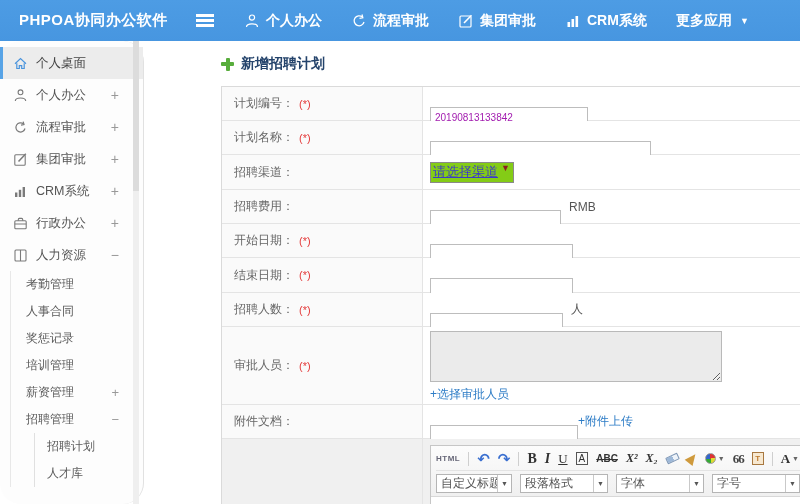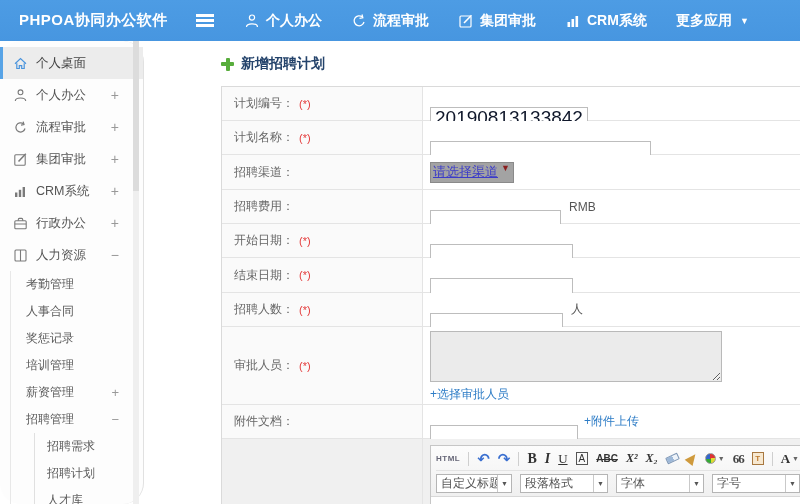--- a/index.html
+++ b/index.html
@@ -53,35 +53,35 @@
 
   .ftable { margin:13px 0 0 63px; width:860px; border-top:1px solid #dadada;
     border-left:1px solid #dadada; }
   .frow { display:flex; border-bottom:1px solid #e4e4e4; }
   .fl { width:201px; flex:0 0 201px; background:#fafafa; border-right:1px solid #e4e4e4;
     display:flex; align-items:center; padding-left:12px; color:#666; font-size:12px; }
   .fv { flex:1; background:#fff; display:flex; align-items:center; padding-left:7px;
     font-size:12px; color:#555; }
   .h34 { height:34px; } .h35 { height:35px; } .h78 { height:78px; }
   .star { color:#e43b3b; margin-left:5px; font-size:11px; }
-  .inp { height:22px; border:1px solid #bdbdbd; background:#fff; font-size:19px;
-    color:#0f172a; padding:0 4px; font-family:inherit;margin-top:28px; }
+  .inp { height:22px; border:1px solid #bdbdbd; background:#fff; font-size:10px;
+    color:#a21caf; padding:0 4px; font-family:inherit;margin-top:28px; }
   .w158{width:158px;} .w221{width:221px;} .w131{width:131px;} .w143{width:143px;}
   .w133{width:133px;} .w148{width:148px;}
   .unit { margin-left:8px; color:#555; font-size:12px; }
   .chan-select { display:inline-flex; align-items:flex-start; height:21px; border:1px solid #8a8a8a;
-    background:#a3a3a3; padding:0 3px 0 2px; cursor:pointer; }
+    background:#84cc16; padding:0 3px 0 2px; cursor:pointer; }
   .chan-select .ctext { color:#3c3cc8; text-decoration:underline; font-size:13px; }
   .chan-select .ccaret { color:#8b1f1f; font-size:9px; margin-left:3px; }
   .fv-col { flex-direction:column; align-items:flex-start; justify-content:flex-start; padding-top:4px; }
   .appr-area { width:292px; height:51px; background:#ebebeb; border:1px solid #b9b9b9;
     resize:both; font-family:inherit; }
   .blue-link { color:#2d7cc6; font-size:12px; text-decoration:none; cursor:pointer; }
   .appr-link { margin-top:4px; }
-  .attach-link { margin-left:6px; }
+  .attach-link { margin-left:0; }
 
   
   .erow { background:#f0f0f0; height:140px; border-bottom:none; }
   .erow .fl { background:#f0f0f0; align-items:flex-start; }
   .erow .fv { background:#f0f0f0; align-items:flex-start; padding-top:6px; }
   .editor { width:740px; border:1px solid #c6c6c6; background:#fff; }
   .etb { background:linear-gradient(#fcfcfc,#f0f0f0); border-bottom:1px solid #d8d8d8; padding:1px 5px; }
   .etb-row { display:flex; align-items:center; gap:8px; height:24px;
     white-space:nowrap; overflow:hidden; }
   .etb-row.first { border-bottom:1px solid #e3e3e3; }
@@ -256,23 +256,20 @@
     <div class="s2">
       <span>薪资管理</span>
       <span class="toggle">+</span>
     </div>
     <div class="s2">
       <span>招聘管理</span>
       <span class="toggle">−</span>
     </div>
     <div class="sub3">
       <div class="s3">
-        <span>招聘需求</span>
-      </div>
-      <div class="s3">
         <span>招聘计划</span>
       </div>
       <div class="s3">
         <span>人才库</span>
       </div>
     </div>
   </div>
   <div class="side-scroll">
       <div class="thumb"></div>
     </div>

